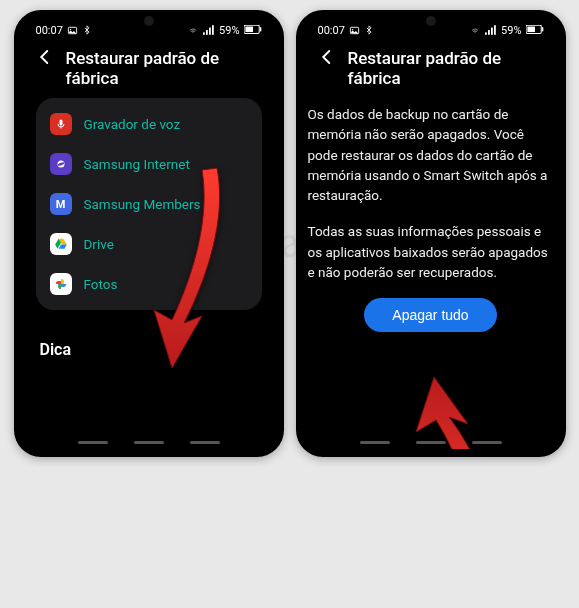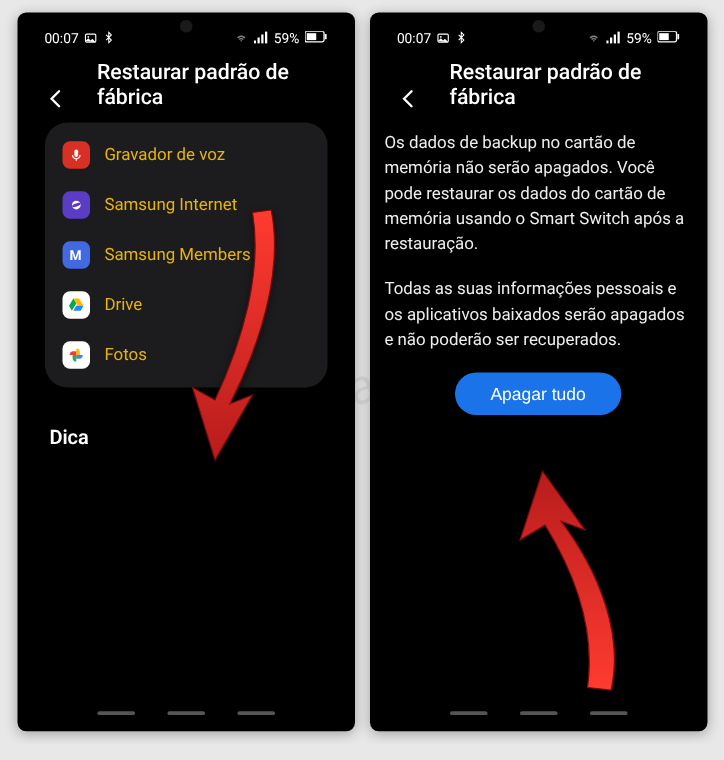--- a/index.html
+++ b/index.html
@@ -19,23 +19,23 @@
       top: 52%;
       transform: translate(-50%, -50%) rotate(-20deg);
       font-size: 40px;
       color: rgba(0,0,0,0.06);
       pointer-events: none;
       white-space: nowrap;
       letter-spacing: 1px;
     }
     .phone {
       width: 270px;
-      height: 575px;
+      height: 447px;
       background: #000;
-      border-radius: 7px;
+      border-radius: 27px;
       padding: 8px;
       position: relative;
       box-shadow: 0 2px 10px rgba(0,0,0,0.3);
     }
     .screen {
       width: 100%;
       height: 100%;
       background: #000;
       border-radius: 26px;
       overflow: hidden;
@@ -62,22 +62,22 @@
       height: 22px;
     }
     .statusbar .left, .statusbar .right {
       display: flex;
       align-items: center;
       gap: 4px;
     }
     .status-icon { display: inline-flex; align-items: center; }
     .header {
       display: flex;
-      align-items: flex-end;
-      gap: 24px;
+      align-items: flex-start;
+      gap: 12px;
       padding: 8px 14px 10px;
     }
     .back-icon { width: 18px; height: 18px; }
     .header-title {
       font-size: 17px;
       font-weight: 500;
     }
     .content {
       padding: 0 14px;
     }
@@ -97,21 +97,21 @@
       width: 22px;
       height: 22px;
       border-radius: 6px;
       display: flex;
       align-items: center;
       justify-content: center;
       font-size: 11px;
       font-weight: bold;
       flex-shrink: 0;
     }
-    .app-label { font-size: 13.5px; color: #eab308; }
+    .app-label { font-size: 13.5px; color: #14b8a6; }
     .primary-btn {
       display: block;
       margin: 14px auto 0;
       background: #1a73e8;
       color: #ffffff;
       border: none;
       border-radius: 20px;
       padding: 9px 28px;
       font-size: 14px;
       font-weight: 500;

